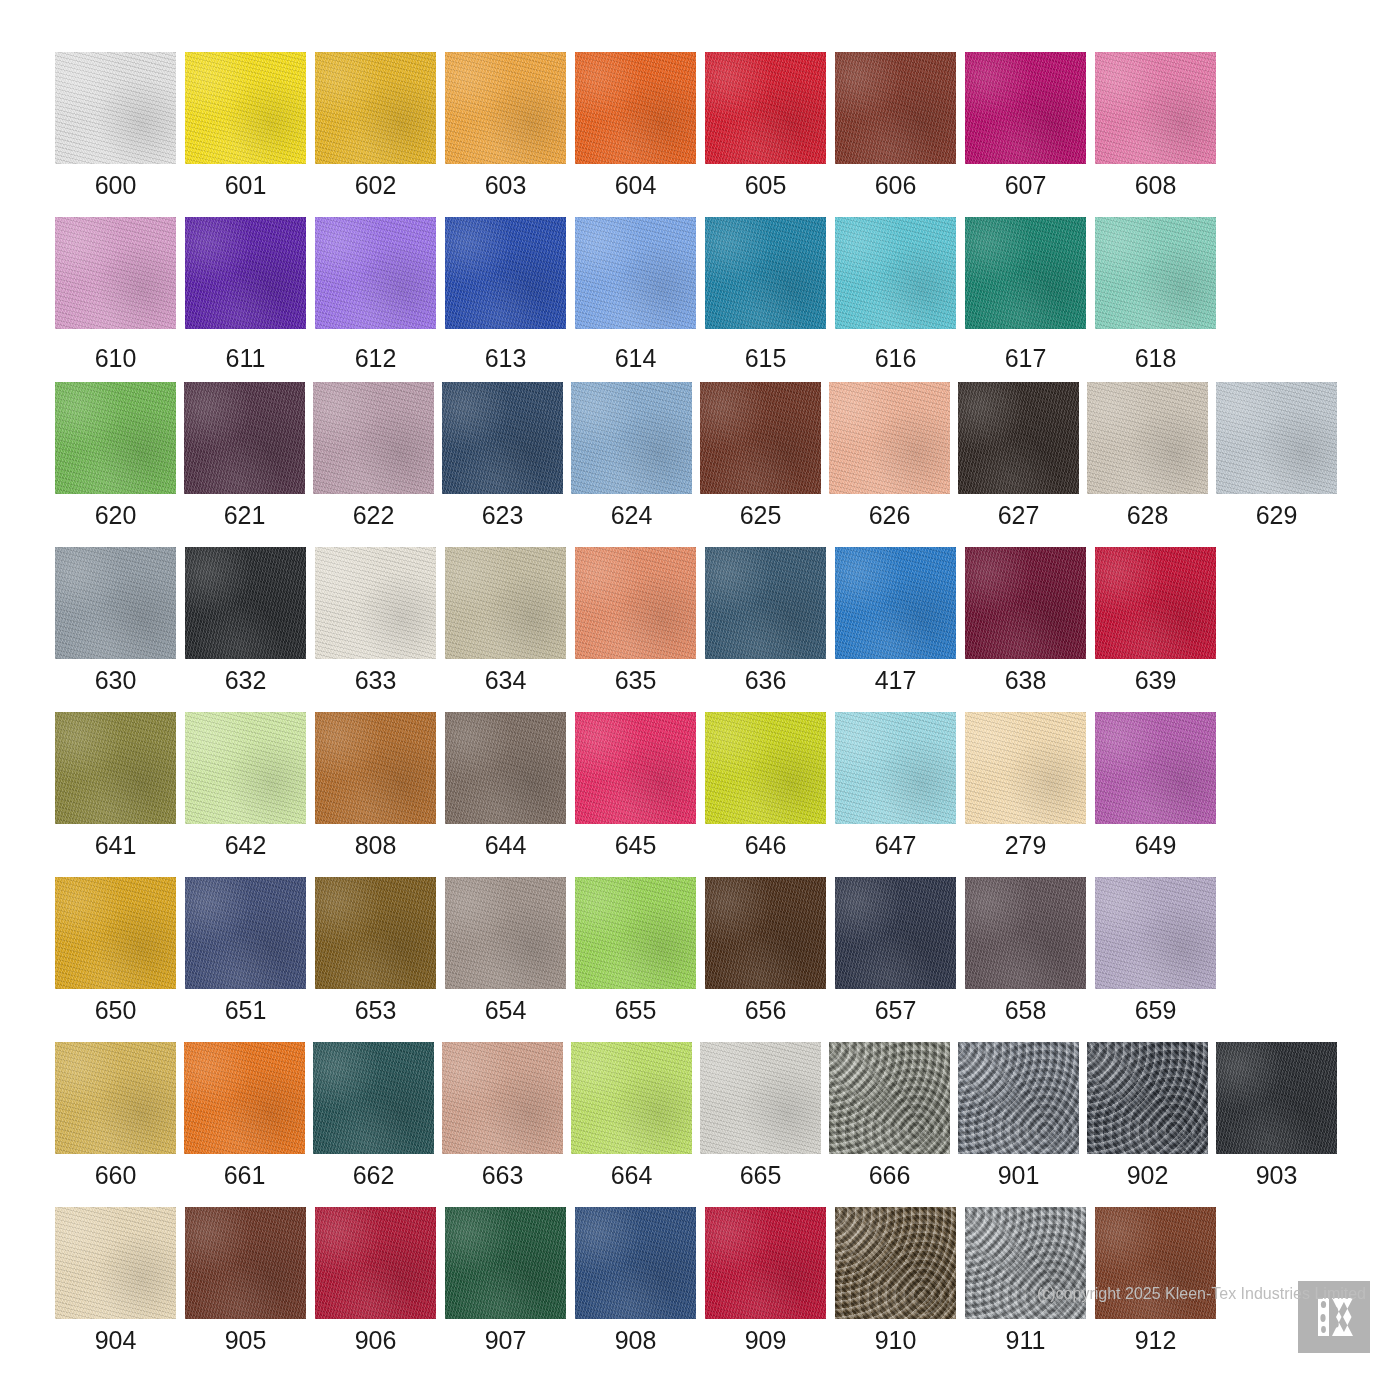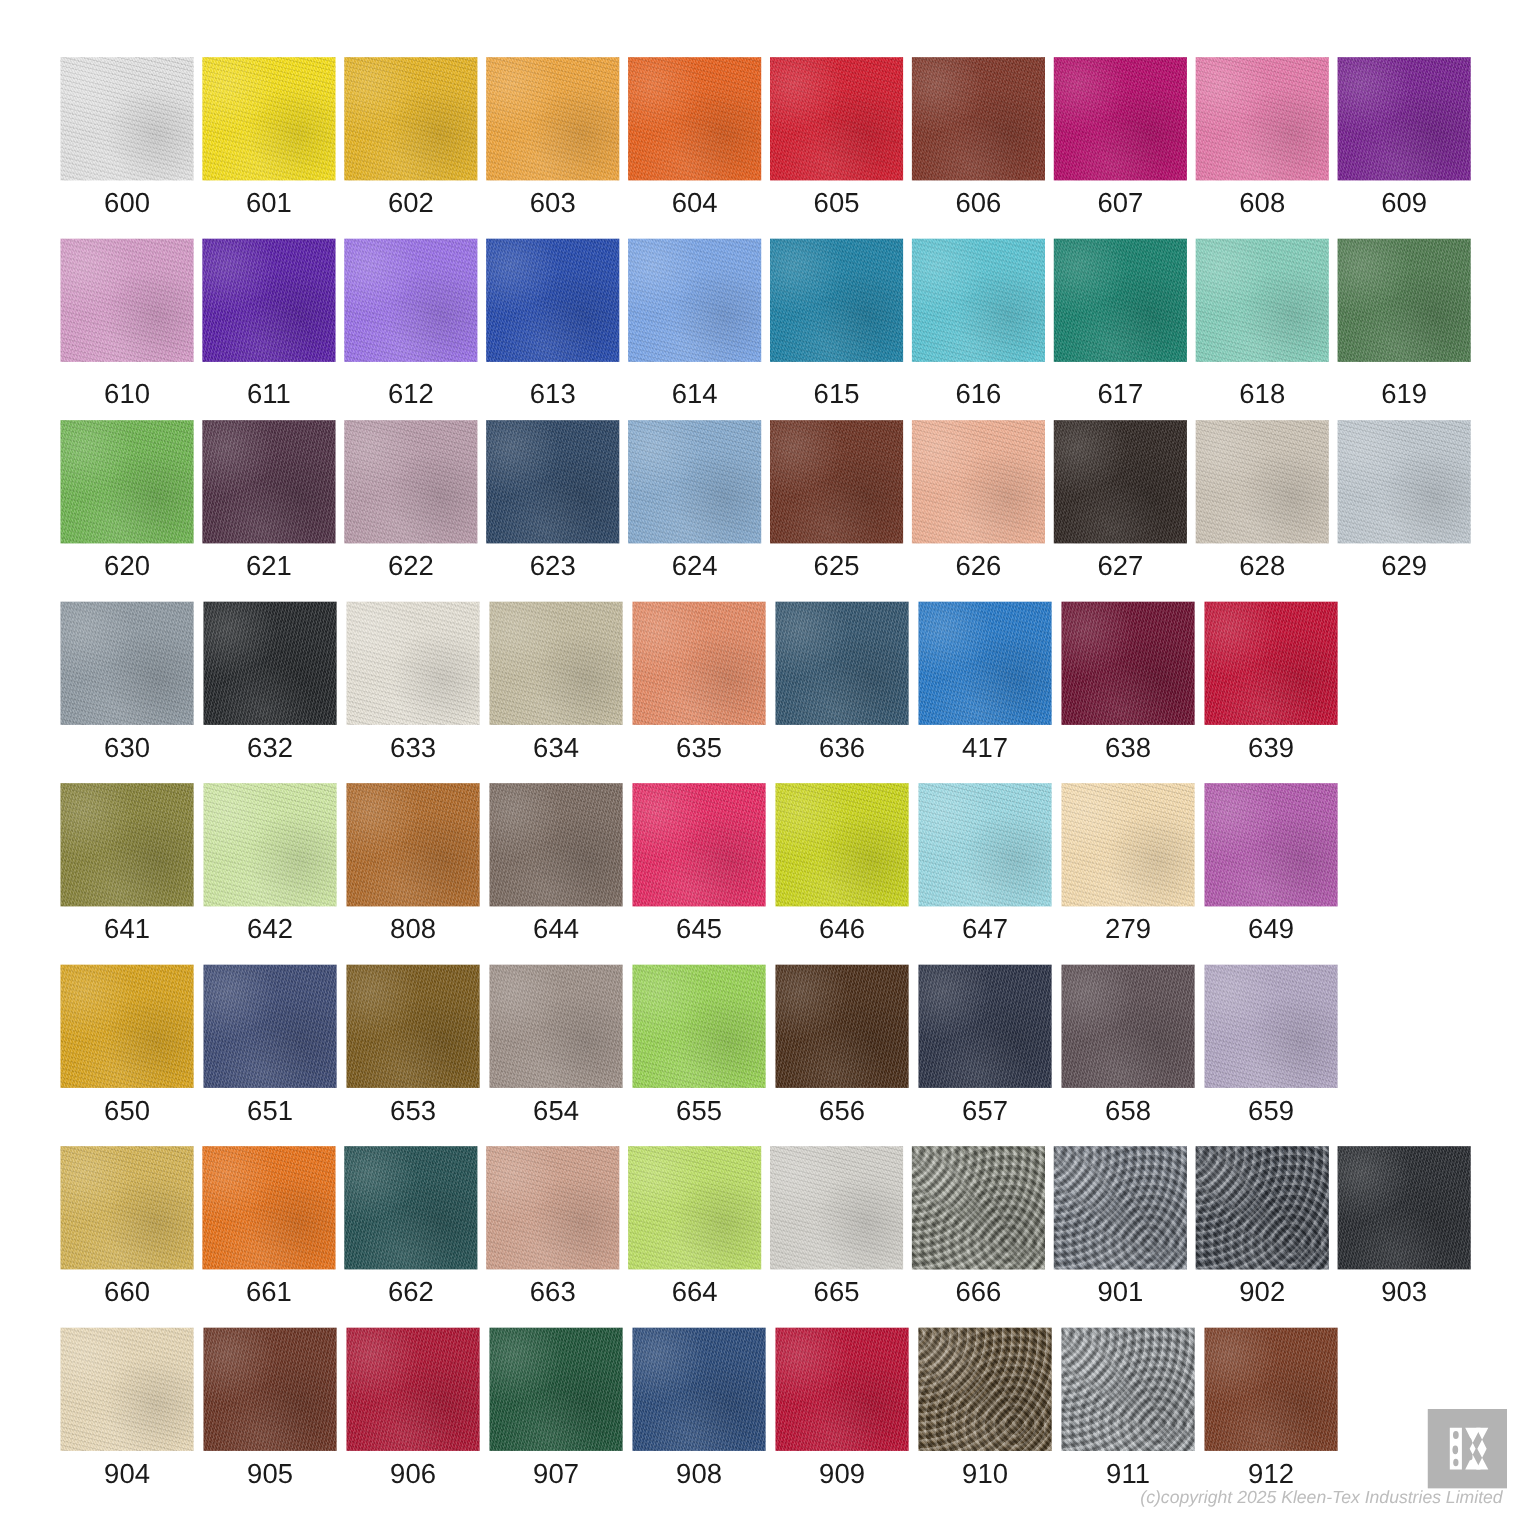--- a/index.html
+++ b/index.html
@@ -98,28 +98,27 @@
     top: 1281px;
     width: 72px;
     height: 72px;
     background: #b3b3b3;
   }
   #logo svg { display: block; width: 72px; height: 72px; }
 
   #copyright {
     position: absolute;
     right: 34px;
-    top: 1352px;
+    top: 1284px;
     font-size: 16px;
     line-height: 20px;
     color: #bdbdbd;
     font-family: "Liberation Sans", sans-serif;
     white-space: nowrap;
     text-align: right;
-    font-style: italic;
   }
 </style>
 </head>
 <body>
 
 <div id="chart">
     <div class="swatch-row">
       <div class="swatch-cell">
         <div class="swatch-chip" title="white" style="background-color: rgb(227, 227, 227);"></div>
         <div class="swatch-label">600</div>
@@ -149,24 +148,20 @@
         <div class="swatch-label">606</div>
       </div>
       <div class="swatch-cell">
         <div class="swatch-chip" title="magenta" style="background-color: rgb(181, 9, 106);"></div>
         <div class="swatch-label">607</div>
       </div>
       <div class="swatch-cell">
         <div class="swatch-chip" title="pink" style="background-color: rgb(229, 121, 169);"></div>
         <div class="swatch-label">608</div>
       </div>
-      <div class="swatch-cell">
-        <div class="swatch-chip" title="purple" style="background-color: rgb(118, 32, 144);"></div>
-        <div class="swatch-label">609</div>
-      </div>
     </div>
     <div class="swatch-row">
       <div class="swatch-cell low">
         <div class="swatch-chip" title="light pink lilac" style="background-color: rgb(214, 156, 200);"></div>
         <div class="swatch-label">610</div>
       </div>
       <div class="swatch-cell low">
         <div class="swatch-chip" title="violet" style="background-color: rgb(90, 31, 168);"></div>
         <div class="swatch-label">611</div>
       </div>
@@ -190,24 +185,20 @@
         <div class="swatch-chip" title="turquoise" style="background-color: rgb(91, 197, 212);"></div>
         <div class="swatch-label">616</div>
       </div>
       <div class="swatch-cell low">
         <div class="swatch-chip" title="emerald" style="background-color: rgb(21, 128, 108);"></div>
         <div class="swatch-label">617</div>
       </div>
       <div class="swatch-cell low">
         <div class="swatch-chip" title="mint" style="background-color: rgb(132, 207, 187);"></div>
         <div class="swatch-label">618</div>
-      </div>
-      <div class="swatch-cell low">
-        <div class="swatch-chip" title="moss green" style="background-color: rgb(78, 122, 78);"></div>
-        <div class="swatch-label">619</div>
       </div>
     </div>
     <div class="swatch-row">
       <div class="swatch-cell">
         <div class="swatch-chip" title="grass green" style="background-color: rgb(111, 181, 81);"></div>
         <div class="swatch-label">620</div>
       </div>
       <div class="swatch-cell">
         <div class="swatch-chip" title="aubergine" style="background-color: rgb(78, 48, 68);"></div>
         <div class="swatch-label">621</div>

